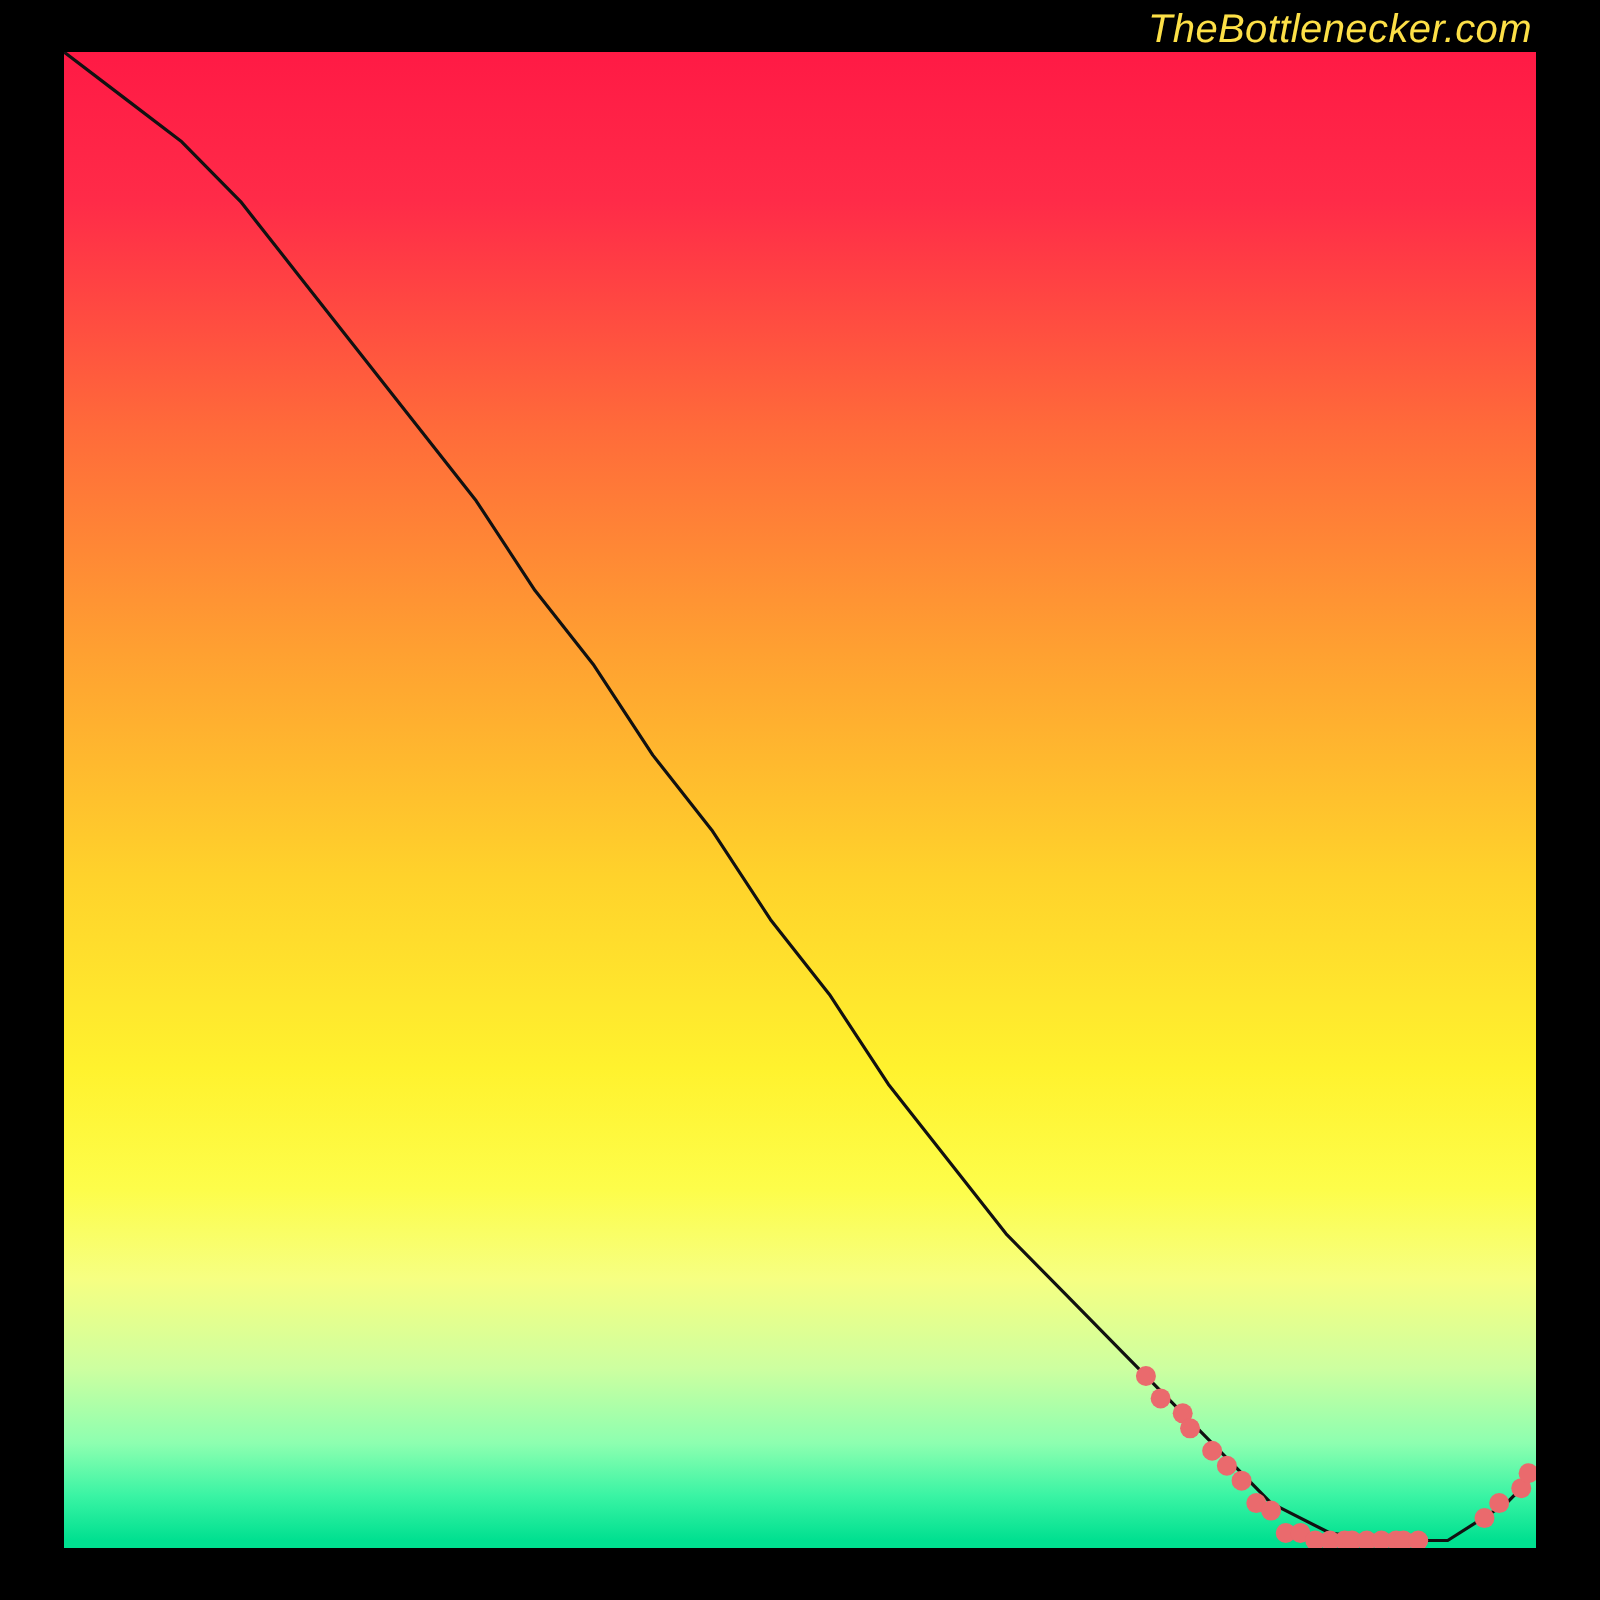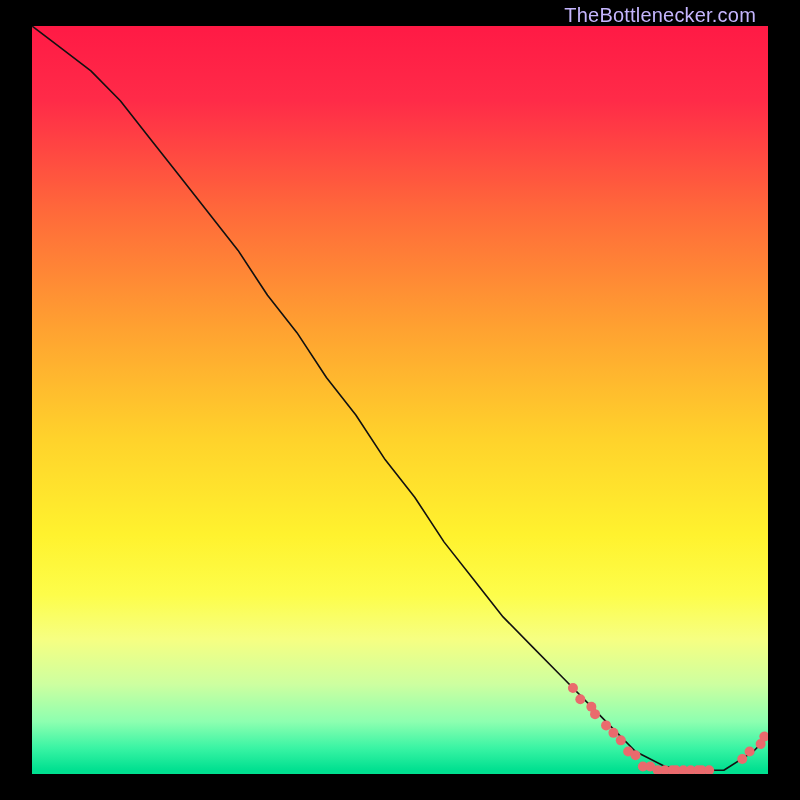--- a/index.html
+++ b/index.html
@@ -19,26 +19,27 @@
   }
   .plot {
     position: absolute;
     left: 32px;
     top: 26px;
     width: 736px;
     height: 748px;
   }
   .watermark {
     position: absolute;
-    right: 44px;
+    right: 34px;
     top: 4px;
-    color: #c4b5fd;
+    color: #fde047;
     font-size: 20px;
     letter-spacing: 0.2px;
     user-select: none;
+    font-style: italic;
   }
 </style>
 </head>
 <body>
 
 <div class="stage">
   <div class="watermark">TheBottlenecker.com</div>
 
   <svg class="plot" viewBox="0 0 736 748" preserveAspectRatio="none">
     <defs>

